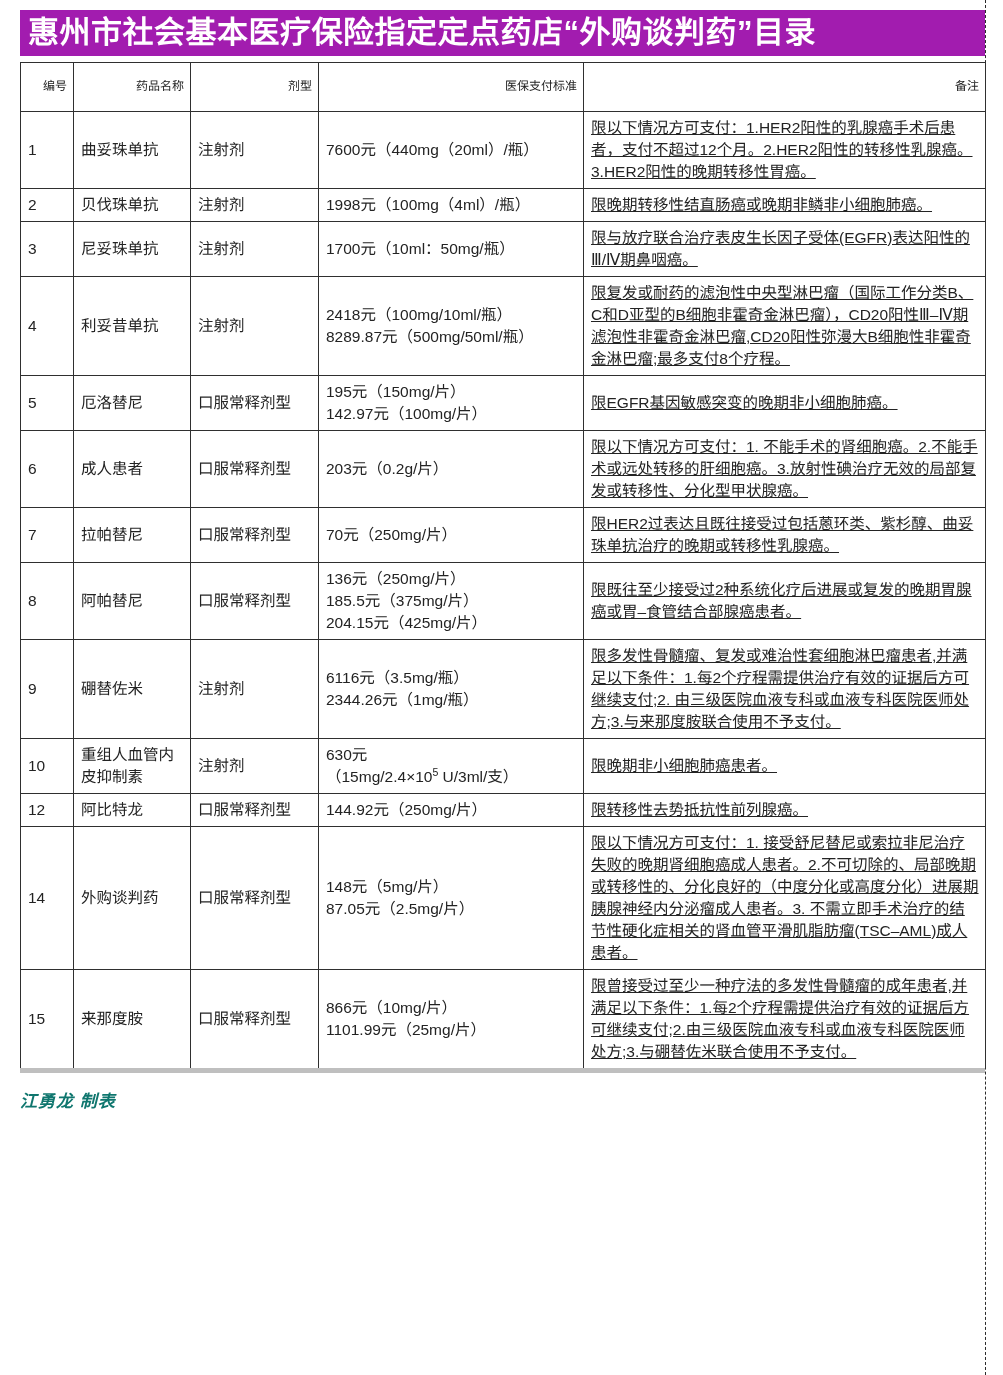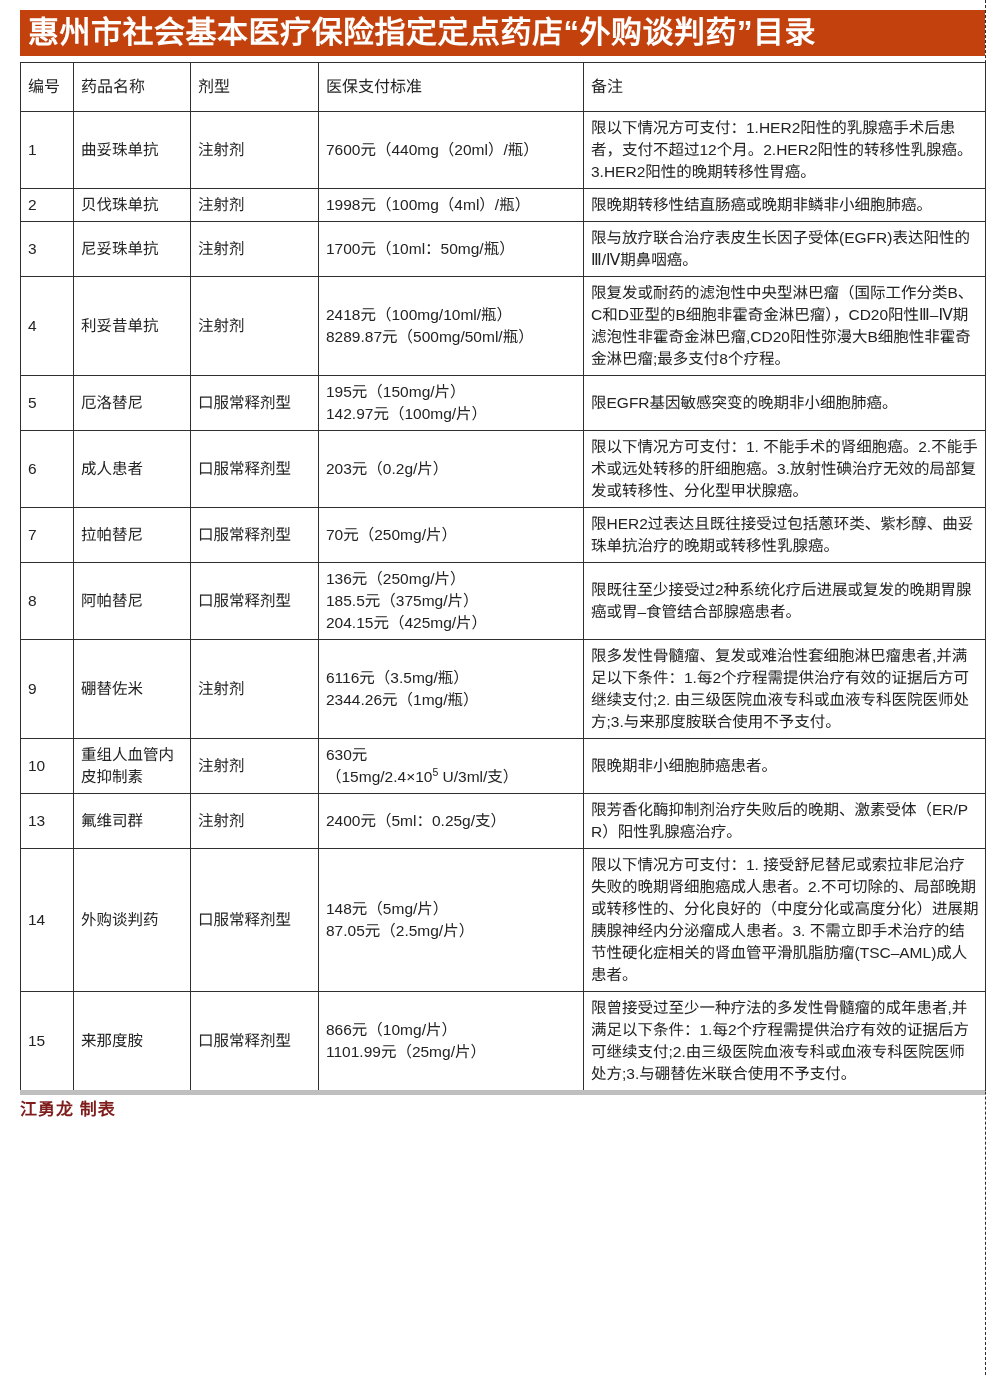--- a/index.html
+++ b/index.html
@@ -28,21 +28,21 @@
 
   .sheet {
     position: absolute;
     left: 20px;
     top: 10px;
     width: 965px;
   }
 
   
   .title-bar {
-    background: #c2410c;
+    background: #a21caf;
     color: #ffffff;
     font-size: 31px;
     font-weight: bold;
     line-height: 46px;
     height: 46px;
     padding: 0 2px 0 8px;
     letter-spacing: 0.5px;
     white-space: nowrap;
     overflow: hidden;
     box-sizing: border-box;
@@ -62,57 +62,59 @@
     padding: 5px 6px 5px 7px;
     font-size: 15.5px;
     line-height: 1.42;
     text-align: left;
     font-weight: normal;
     color: #232323;
     word-break: break-all;
   }
   table.drug-table thead th {
     height: 38px;
-    font-size: 16px;
+    font-size: 12px;
     vertical-align: middle;
+    text-align: right;
   }
   col.c-no    { width: 53px; }
   col.c-name  { width: 117px; }
   col.c-form  { width: 128px; }
   col.c-std   { width: 265px; }
   col.c-note  { width: 402px; }
 
   td.cell-no   { text-align: left; color: #3a3a3a; }
   td.cell-name { }
   td.cell-form { white-space: nowrap; }
   td.cell-std  { line-height: 1.38; }
-  td.cell-note { line-height: 1.44; }
+  td.cell-note { line-height: 1.44; text-decoration: underline; }
 
   .std-line { display: block; white-space: nowrap; }
 
   sup.exp {
     font-size: 0.68em;
     vertical-align: super;
     line-height: 0;
   }
 
   
   .bottom-rule {
     width: 965px;
     height: 5px;
     background: #bfbfbf;
     margin-top: -1px;
   }
 
   .credit {
-    margin-top: 0;
+    margin-top: 14px;
     font-size: 17px;
     font-weight: bold;
-    color: #7f1d1d;
+    color: #0f766e;
     letter-spacing: 1px;
+    font-style: italic;
   }
 </style>
 </head>
 <body>
 
 <div class="crop-mark"></div>
 
 <div class="sheet">
 
   <div class="title-bar">惠州市社会基本医疗保险指定定点药店“外购谈判药”目录</div>
@@ -225,27 +227,27 @@
           <td class="cell-no">10</td>
           <td class="cell-name">重组人血管内皮抑制素</td>
           <td class="cell-form">注射剂</td>
           <td class="cell-std">
             <span class="std-line">630元</span>
             <span class="std-line">（15mg/2.4×10<sup class="exp">5</sup> U/3ml/支）</span>
           </td>
           <td class="cell-note">限晚期非小细胞肺癌患者。</td>
         </tr>
         <tr>
-          <td class="cell-no">13</td>
-          <td class="cell-name">氟维司群</td>
-          <td class="cell-form">注射剂</td>
-          <td class="cell-std">
-            <span class="std-line">2400元（5ml：0.25g/支）</span>
-          </td>
-          <td class="cell-note">限芳香化酶抑制剂治疗失败后的晚期、激素受体（ER/PR）阳性乳腺癌治疗。</td>
+          <td class="cell-no">12</td>
+          <td class="cell-name">阿比特龙</td>
+          <td class="cell-form">口服常释剂型</td>
+          <td class="cell-std">
+            <span class="std-line">144.92元（250mg/片）</span>
+          </td>
+          <td class="cell-note">限转移性去势抵抗性前列腺癌。</td>
         </tr>
         <tr>
           <td class="cell-no">14</td>
           <td class="cell-name">外购谈判药</td>
           <td class="cell-form">口服常释剂型</td>
           <td class="cell-std">
             <span class="std-line">148元（5mg/片）</span>
             <span class="std-line">87.05元（2.5mg/片）</span>
           </td>
           <td class="cell-note">限以下情况方可支付：1. 接受舒尼替尼或索拉非尼治疗失败的晚期肾细胞癌成人患者。2.不可切除的、局部晚期或转移性的、分化良好的（中度分化或高度分化）进展期胰腺神经内分泌瘤成人患者。3. 不需立即手术治疗的结节性硬化症相关的肾血管平滑肌脂肪瘤(TSC–AML)成人患者。</td>

